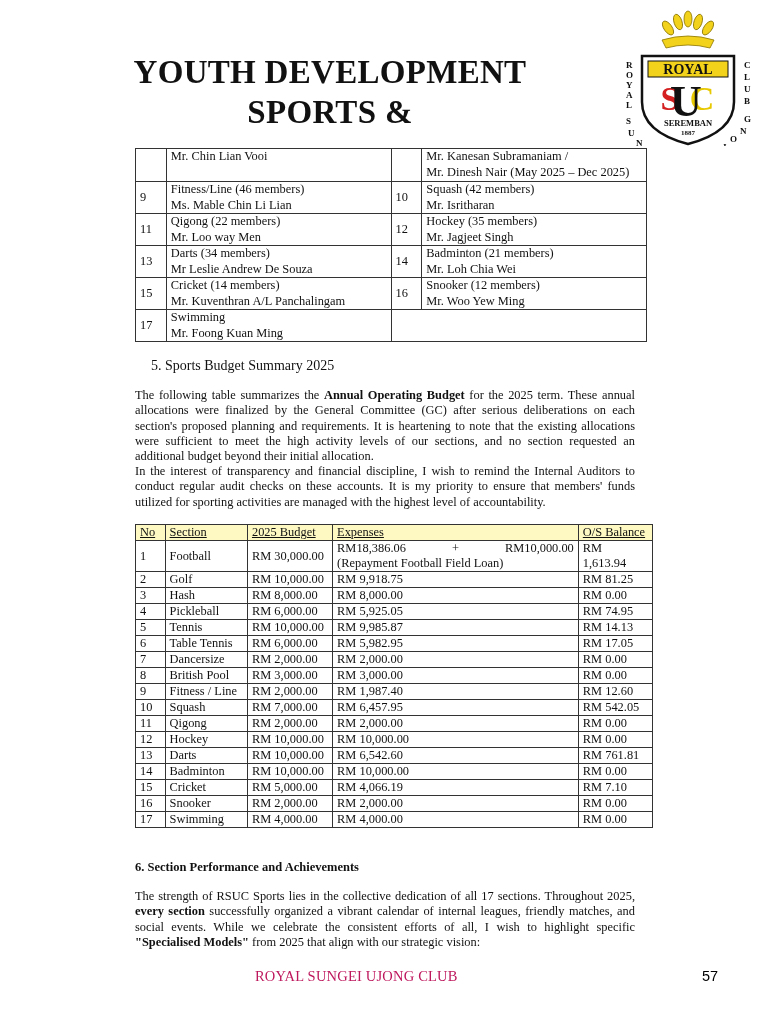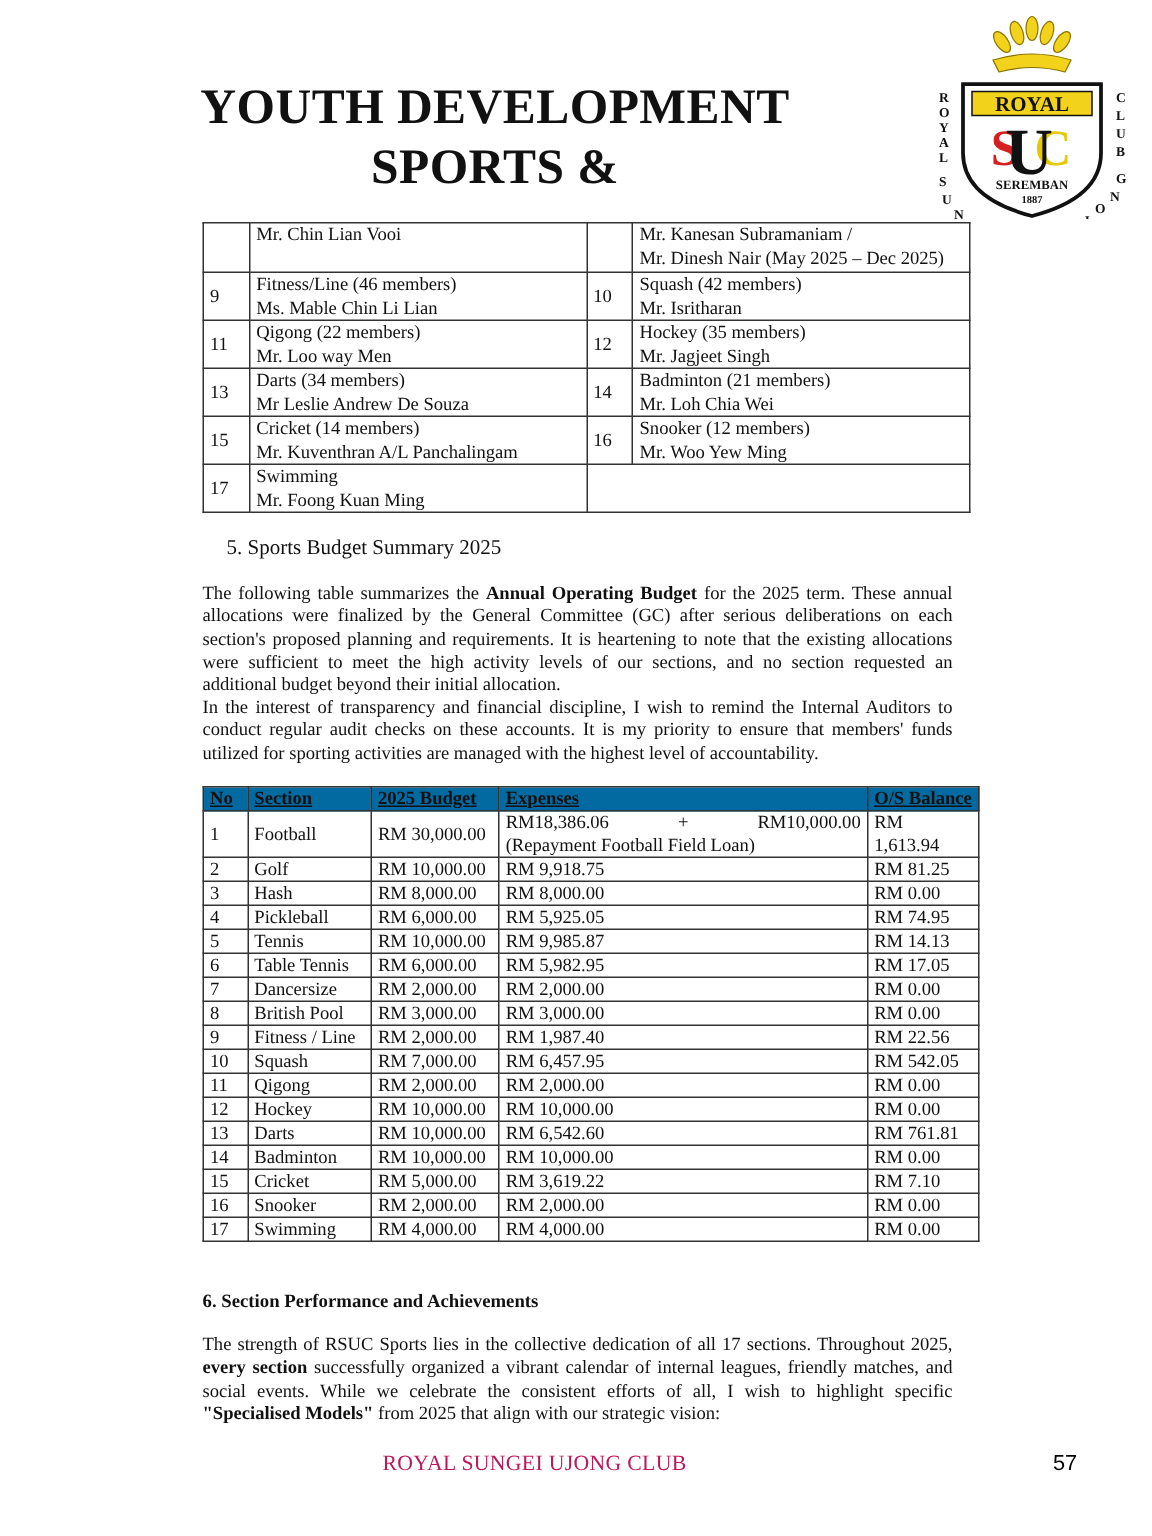--- a/index.html
+++ b/index.html
@@ -10,21 +10,21 @@
     .leaders { position:absolute; left:135px; top:148px; width:512px; font-size:12.4px; line-height:15.5px; }
     .leaders td { border:1.3px solid #333; padding:0 4px; vertical-align:middle;font-family:Liberation Serif, serif; }
     .leaders td.num { width:22px; }
     .leaders td.txt { width:218px; vertical-align:top; }
     .h5 { position:absolute; left:135px; top:358px; font-weight:normal; font-size:14px;margin-left:16px; }
     .para { position:absolute; left:135px; width:500px; font-size:12.4px; line-height:15.3px; text-align:justify; }
     .p1 { top:388px; }
     .p2 { top:464px; }
     .budget { position:absolute; left:135px; top:524px; width:518px; font-size:12.4px; line-height:15px; }
     .budget td, .budget th { border:1.3px solid #333; padding:0 4px; text-align:left; vertical-align:middle; }
-    .budget th { font-weight:bold; text-decoration:underline; background:#0369a1; }
+    .budget th { font-weight:normal; text-decoration:underline; background:#fef9c3; }
     .budget td.exp2 { line-height:15px; }
     .exp-line1 { display:flex; justify-content:flex-start;gap:46px; }
     .h6 { position:absolute; left:135px; top:860px; font-weight:bold; font-size:12.5px; }
     .p3 { top:889px; }
     .footer { position:absolute; top:968px; left:255px; font-size:14.5px; color:#be185d; letter-spacing:0.2px; }
     .pageno { position:absolute; top:968px; left:702px; font-size:14.5px; color:#000000; font-family:"Liberation Sans", sans-serif; }
   </style>
 </head>
 <body>
 
@@ -232,21 +232,21 @@
         <td>British Pool</td>
         <td>RM 3,000.00</td>
         <td>RM 3,000.00</td>
         <td>RM 0.00</td>
       </tr>
       <tr>
         <td>9</td>
         <td>Fitness / Line</td>
         <td>RM 2,000.00</td>
         <td>RM 1,987.40</td>
-        <td>RM 22.56</td>
+        <td>RM 12.60</td>
       </tr>
       <tr>
         <td>10</td>
         <td>Squash</td>
         <td>RM 7,000.00</td>
         <td>RM 6,457.95</td>
         <td>RM 542.05</td>
       </tr>
       <tr>
         <td>11</td>
@@ -273,21 +273,21 @@
         <td>14</td>
         <td>Badminton</td>
         <td>RM 10,000.00</td>
         <td>RM 10,000.00</td>
         <td>RM 0.00</td>
       </tr>
       <tr>
         <td>15</td>
         <td>Cricket</td>
         <td>RM 5,000.00</td>
-        <td>RM 3,619.22</td>
+        <td>RM 4,066.19</td>
         <td>RM 7.10</td>
       </tr>
       <tr>
         <td>16</td>
         <td>Snooker</td>
         <td>RM 2,000.00</td>
         <td>RM 2,000.00</td>
         <td>RM 0.00</td>
       </tr>
       <tr>

